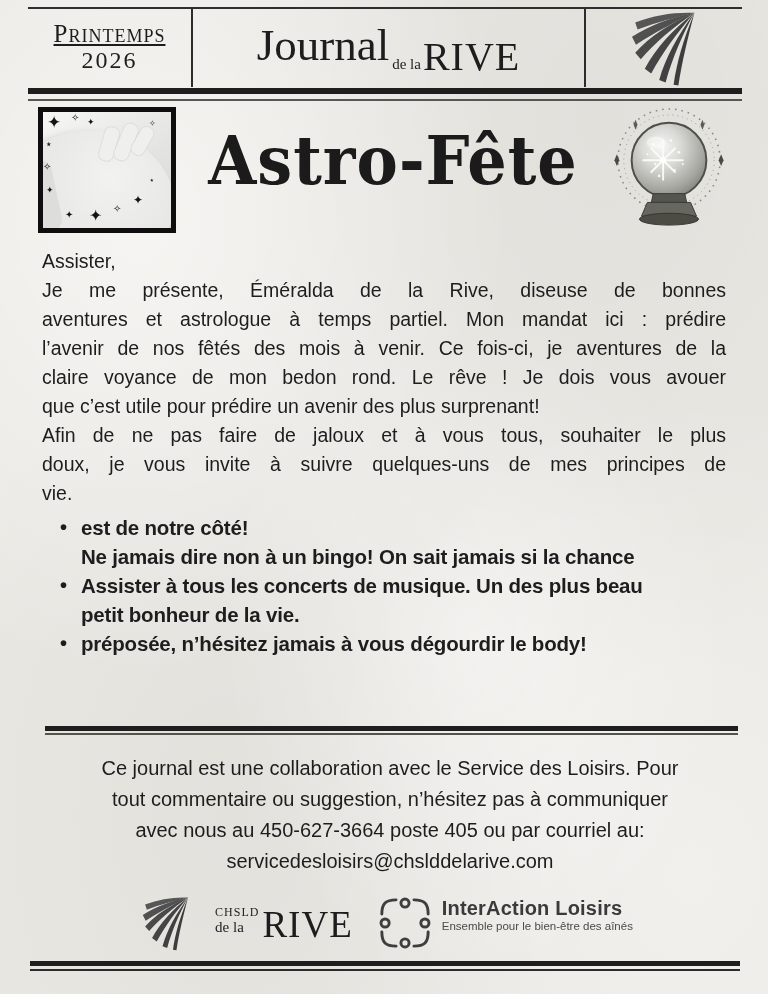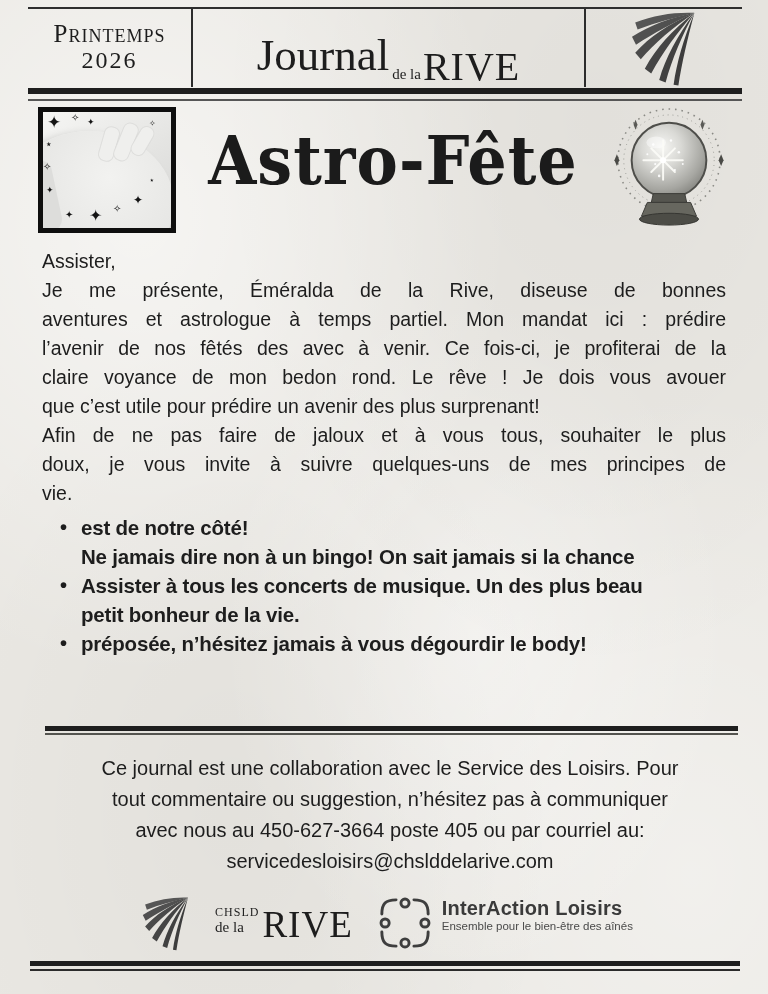--- a/index.html
+++ b/index.html
@@ -13,23 +13,23 @@
       radial-gradient(ellipse at 30% 82%, rgba(0,0,0,.030), rgba(0,0,0,0) 44%),
       radial-gradient(ellipse at 90% 88%, rgba(255,255,255,.35), rgba(255,255,255,0) 40%),
       #eae8e3;
   }
   .rule{position:absolute;background:#1e1e1e;}
 
   
   .header{position:absolute;left:28px;right:26px;top:9px;height:78px;display:flex;align-items:stretch;}
   .v-div{width:2px;background:#2c2c2c;}
   .h-cell-left{width:163px;display:flex;flex-direction:column;justify-content:center;align-items:center;font-family:"Liberation Serif",serif;}
-  .issue-season{font-variant:small-caps;font-size:25px;letter-spacing:1px;line-height:1.05;}
+  .issue-season{font-variant:small-caps;font-size:25px;letter-spacing:1px;line-height:1.05;text-decoration:underline;}
   .issue-year{font-size:24px;letter-spacing:2px;line-height:1.15;}
-  .h-cell-center{flex:1;display:flex;justify-content:center;align-items:flex-end;font-family:"Liberation Serif",serif;}
+  .h-cell-center{flex:1;display:flex;justify-content:center;align-items:flex-end;font-family:"Liberation Serif",serif;padding-bottom:10px;}
   .m1{font-size:45px;line-height:1;position:relative;top:-9px;}
   .m2{font-size:15px;margin:0 2px 5px 3px;line-height:1;}
   .m3{font-size:40px;line-height:1;letter-spacing:1px;}
   .h-cell-right{width:156px;display:flex;justify-content:center;align-items:center;}
 
   
   .feature{position:absolute;left:28px;right:26px;top:104px;height:132px;display:flex;align-items:center;}
   .belly-frame{width:138px;height:126px;margin-left:10px;border:5px solid #0e0e0e;box-sizing:border-box;
     background:linear-gradient(145deg,#f6f6f4,#d6d6d4);position:relative;overflow:hidden;flex:none;}
   .belly{position:absolute;left:-30%;top:16%;width:132%;height:126%;border-radius:50%;
@@ -169,21 +169,21 @@
       <path d="M44,90 L76,90 L78,99 L42,99 Z" fill="#55554f" stroke="#3c3c38" stroke-width="1"></path>
       <path d="M38,99 L82,99 L88,113 L32,113 Z" fill="#67675f" stroke="#3c3c38" stroke-width="1"></path>
       <ellipse cx="60" cy="116" rx="30" ry="6" fill="#4c4c46" stroke="#353531" stroke-width="1"></ellipse>
     </svg>
   </div>
 
   <div class="body-text">
     <div class="lline">Assister,</div>
     <div class="jline">Je me présente, Éméralda de la Rive, diseuse de bonnes</div>
     <div class="jline">aventures et astrologue à temps partiel. Mon mandat ici : prédire</div>
-    <div class="jline">l’avenir de nos fêtés des avec à venir. Ce fois-ci, je profiterai de la</div>
+    <div class="jline">l’avenir de nos fêtés des mois à venir. Ce fois-ci, je aventures de la</div>
     <div class="jline">claire voyance de mon bedon rond. Le rêve ! Je dois vous avouer</div>
     <div class="lline">que c’est utile pour prédire un avenir des plus surprenant!</div>
     <div class="jline">Afin de ne pas faire de jaloux et à vous tous, souhaiter le plus</div>
     <div class="jline">doux, je vous invite à suivre quelques-uns de mes principes de</div>
     <div class="lline">vie.</div>
 
     <div class="bullets">
       <div class="bullet">
         <div class="b-marker">•</div>
         <div class="b-lines">

